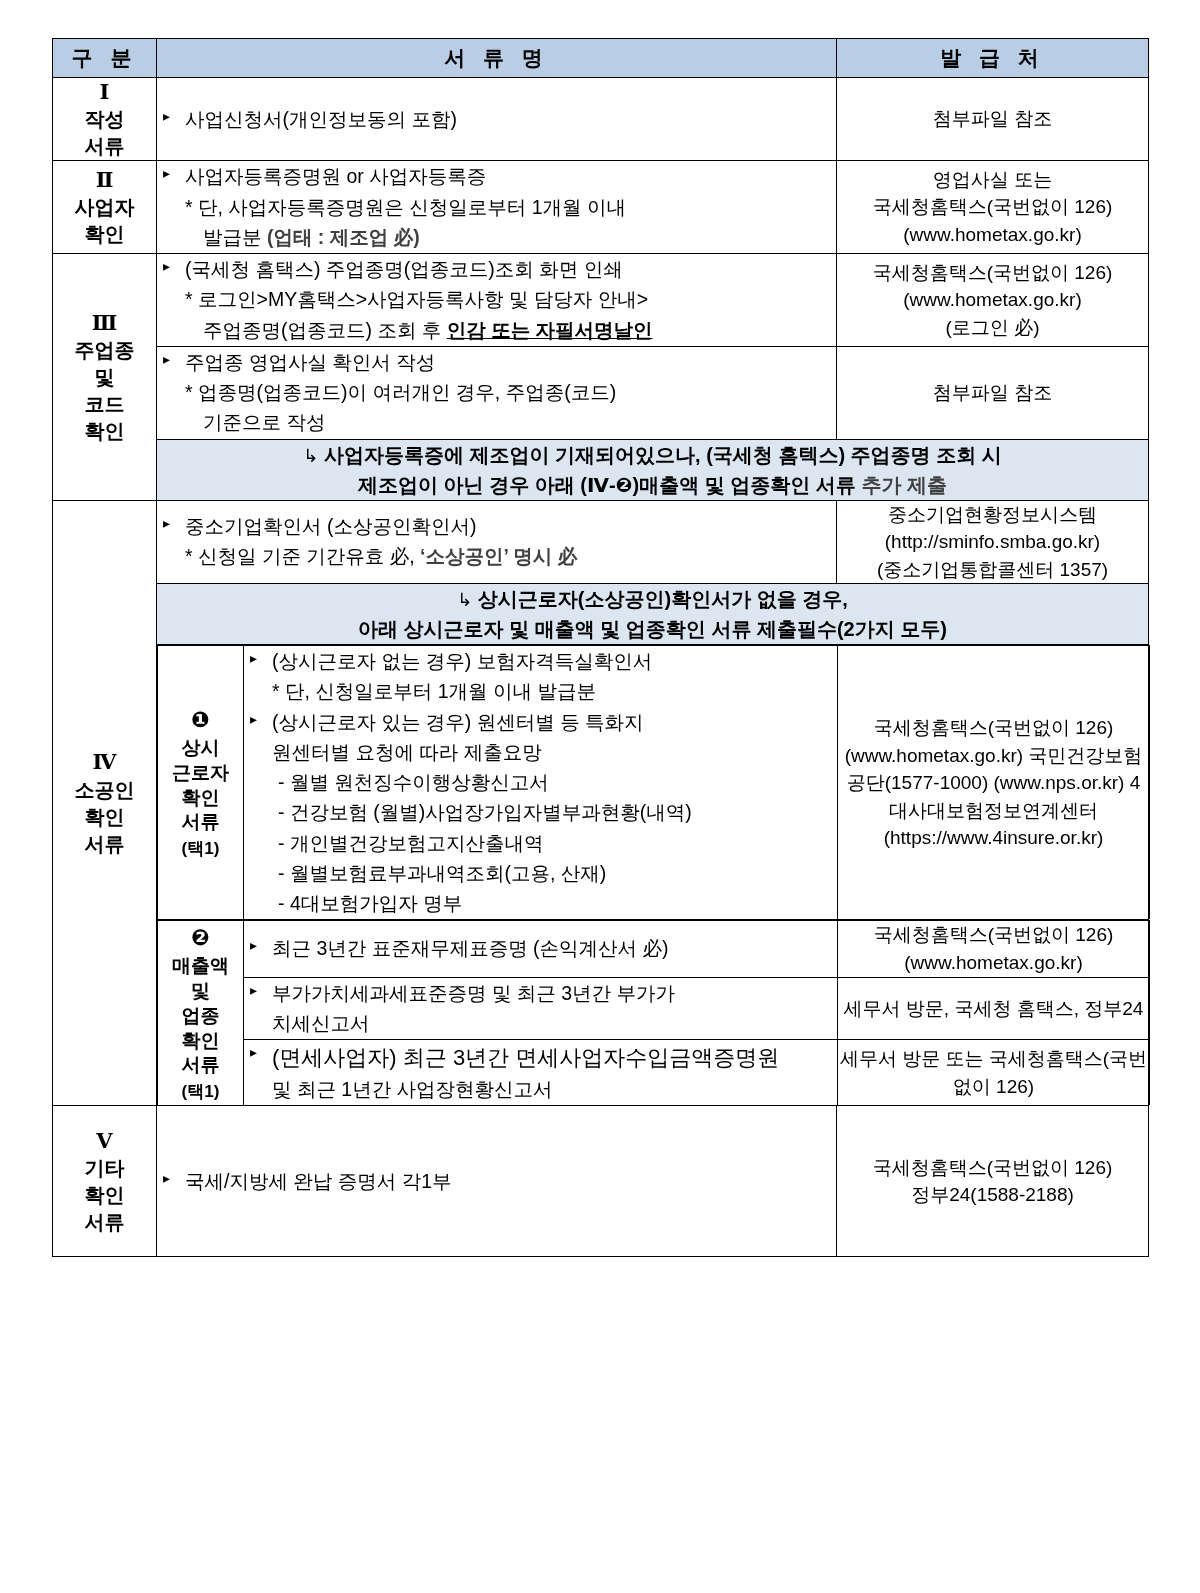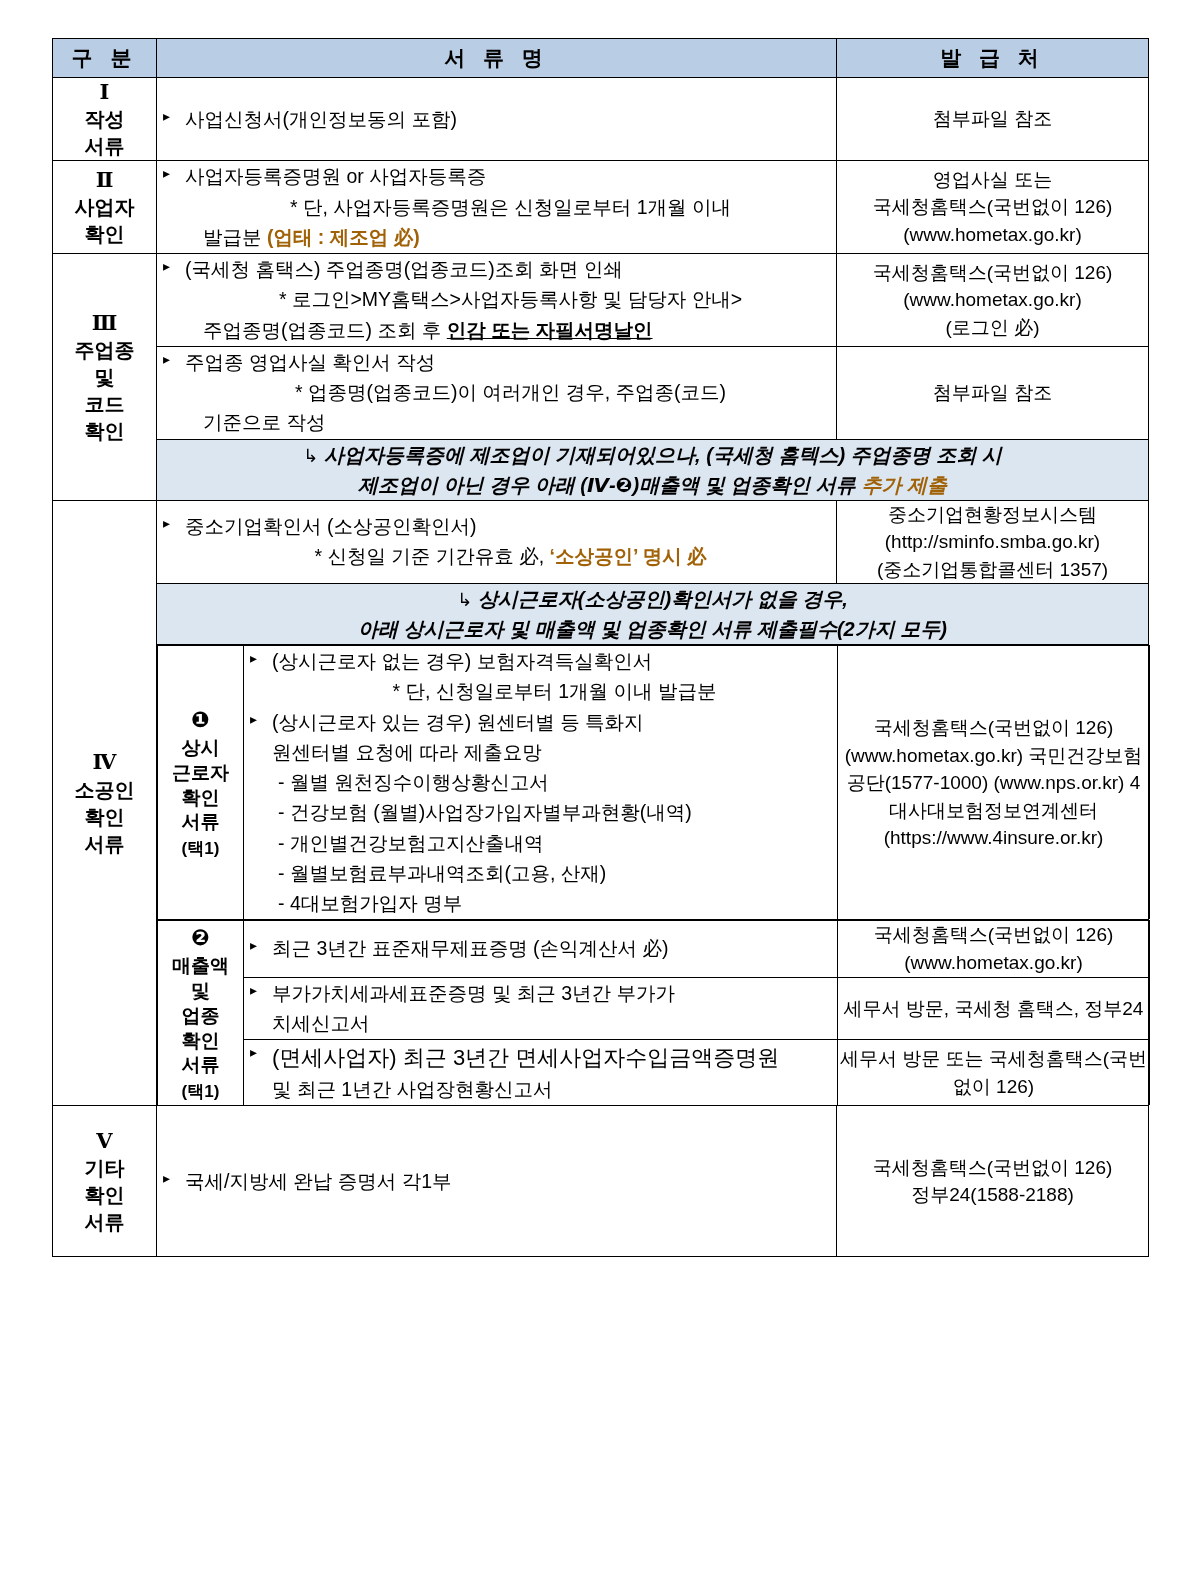--- a/index.html
+++ b/index.html
@@ -89,51 +89,49 @@
     left: 6px;
     top: 1px;
     font-size: 14px;
     line-height: 1.55;
   }
   .s-line {
     display: block;
     padding-left: 46px;
     text-indent: -18px;
     margin: 1px 0;
-    text-align: center;
   }
   .cont {
     display: block;
     padding-left: 46px;
     margin: 1px 0;
   }
   .cont-b {
     display: block;
     padding-left: 28px;
     margin: 1px 0;
   }
   .dash {
     display: block;
     padding-left: 52px;
     text-indent: -18px;
     margin: 1px 0;
   }
 
-  .red { color: #a16207; font-weight: bold; }
+  .red { color: #404040; font-weight: bold; }
   .ul { text-decoration: underline; font-weight: bold; }
 
   
   .noterow td {
     background: #dce6f1;
     text-align: center;
     font-weight: bold;
     font-size: 20px;
     line-height: 1.5;
     padding: 9px 14px 11px 14px;
-    font-style: italic;
   }
   .noterow .arrow {
     font-size: 18px;
     font-weight: normal;
   }
 
   
   .sublabel {
     text-align: center;
     font-weight: bold;

